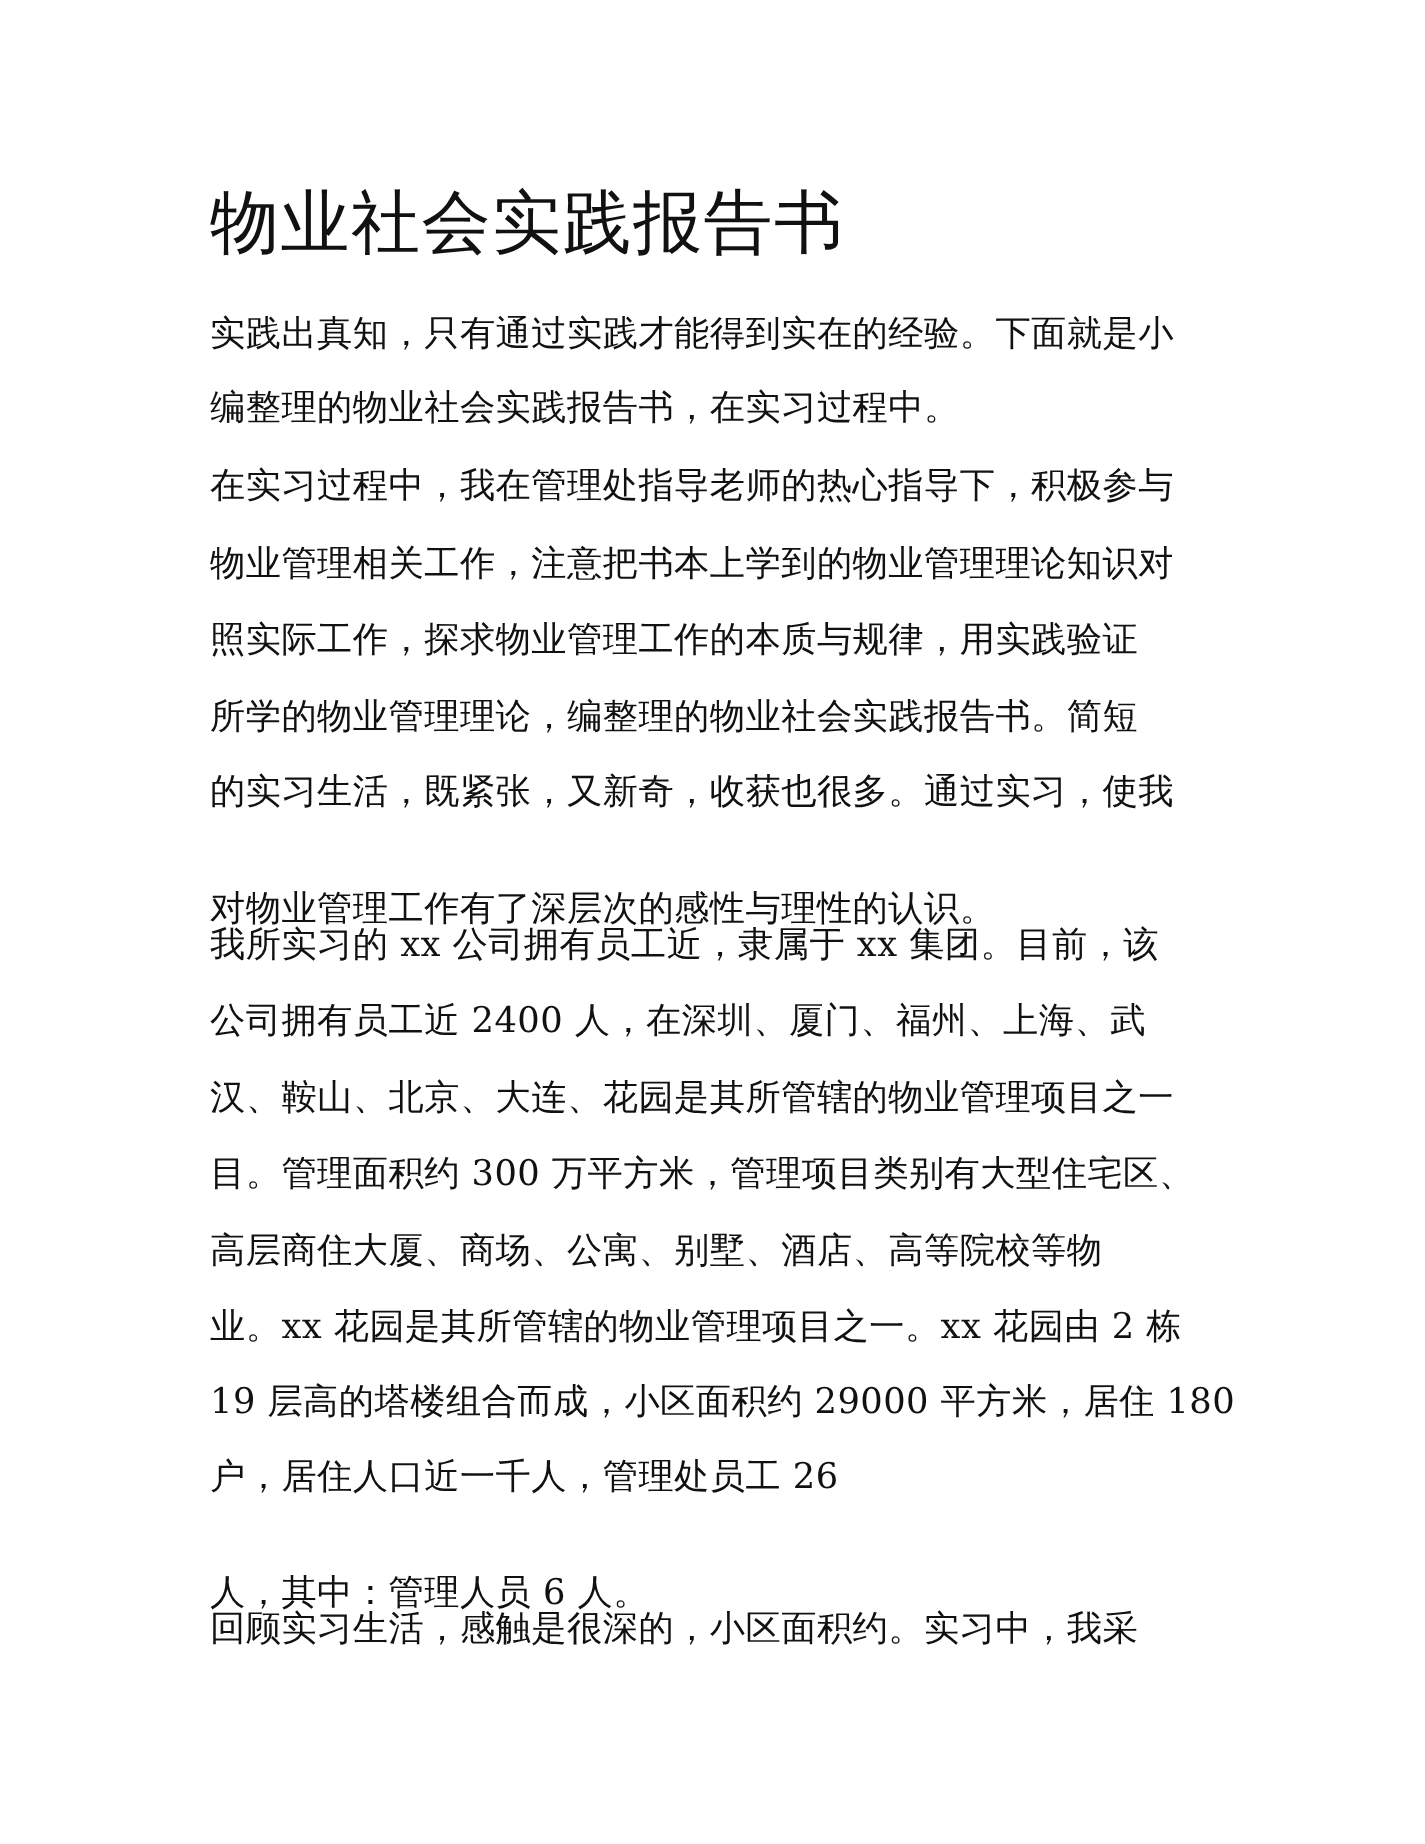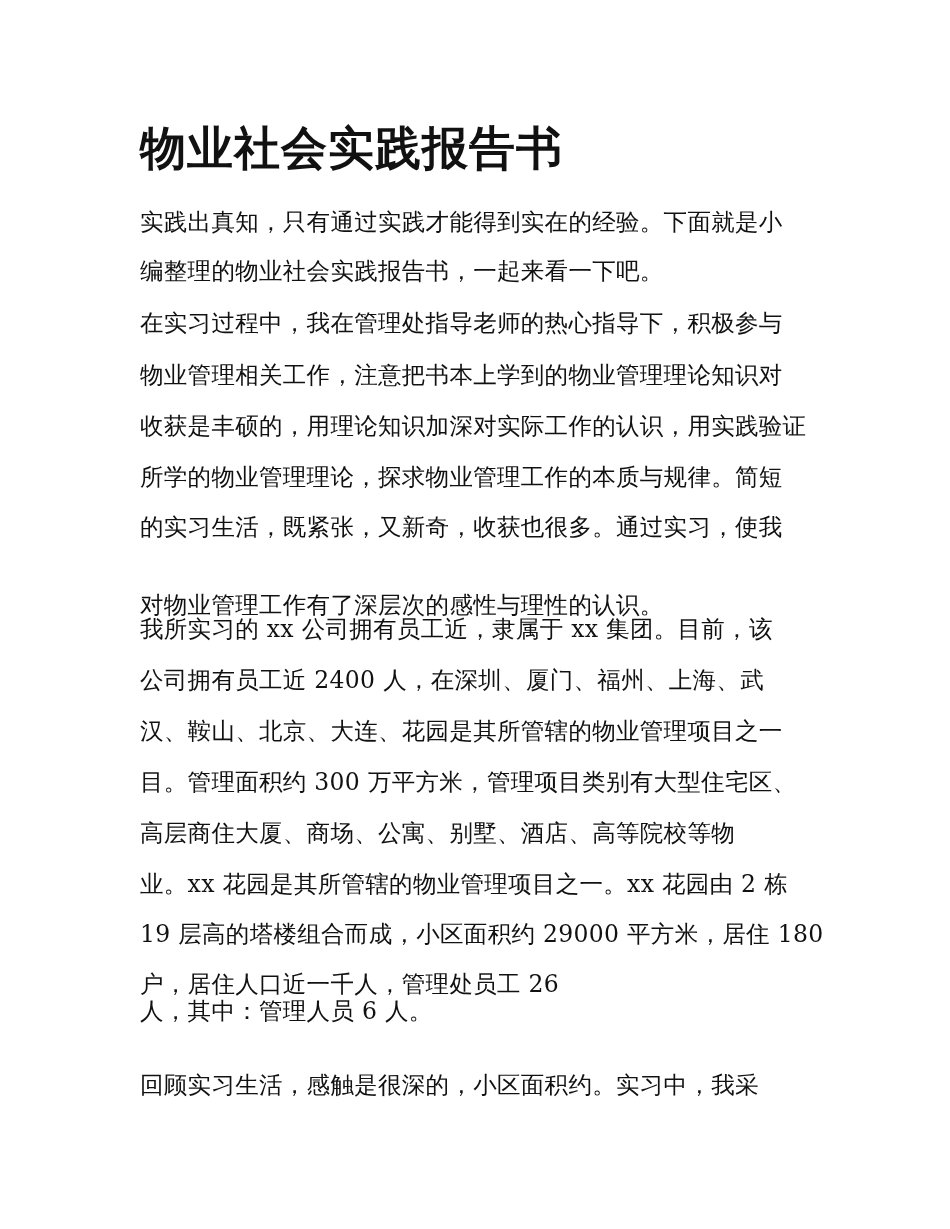--- a/index.html
+++ b/index.html
@@ -1,40 +1,40 @@
 <!DOCTYPE html>
 <html><head>
   <meta charset="utf-8">
   <style>
     html, body { margin: 0; padding: 0; background: #ffffff; }
     body { width: 950px; height: 1229px; position: relative; overflow: hidden;
            font-family: "DejaVu Serif", "Liberation Serif", serif; color: #111111; }
     .page { position: absolute; left: 140px; top: 0; width: 680px; }
     .title { position: absolute; left: 0; top: 118px; font-size: 46px; line-height: 60px;
-             white-space: nowrap; letter-spacing: 1px; font-weight: bold; margin: 0; }
+             white-space: nowrap; letter-spacing: 1px; font-weight: normal; margin: 0; }
     .line { position: absolute; left: 0; font-size: 23.5px; line-height: 30px;
             white-space: nowrap; letter-spacing: 0.3px; text-align: center; }
   </style>
 </head>
 <body>
 
 <div class="page">
   <h1 class="title">物业社会实践报告书</h1>
 
   <div class="line" style="top:207px">实践出真知，只有通过实践才能得到实在的经验。下面就是小</div>
-  <div class="line" style="top:256px">编整理的物业社会实践报告书，一起来看一下吧。</div>
+  <div class="line" style="top:256px">编整理的物业社会实践报告书，在实习过程中。</div>
   <div class="line" style="top:308px">在实习过程中，我在管理处指导老师的热心指导下，积极参与</div>
   <div class="line" style="top:360px">物业管理相关工作，注意把书本上学到的物业管理理论知识对</div>
-  <div class="line" style="top:411px">收获是丰硕的，用理论知识加深对实际工作的认识，用实践验证</div>
-  <div class="line" style="top:462px">所学的物业管理理论，探求物业管理工作的本质与规律。简短</div>
+  <div class="line" style="top:411px">照实际工作，探求物业管理工作的本质与规律，用实践验证</div>
+  <div class="line" style="top:462px">所学的物业管理理论，编整理的物业社会实践报告书。简短</div>
   <div class="line" style="top:512px">的实习生活，既紧张，又新奇，收获也很多。通过实习，使我</div>
   <div class="line" style="top:590px">对物业管理工作有了深层次的感性与理性的认识。</div>
   <div class="line" style="top:614px">我所实习的 xx 公司拥有员工近，隶属于 xx 集团。目前，该</div>
   <div class="line" style="top:665px">公司拥有员工近 2400 人，在深圳、厦门、福州、上海、武</div>
   <div class="line" style="top:716px">汉、鞍山、北京、大连、花园是其所管辖的物业管理项目之一</div>
   <div class="line" style="top:767px">目。管理面积约 300 万平方米，管理项目类别有大型住宅区、</div>
   <div class="line" style="top:818px">高层商住大厦、商场、公寓、别墅、酒店、高等院校等物</div>
   <div class="line" style="top:869px">业。xx 花园是其所管辖的物业管理项目之一。xx 花园由 2 栋</div>
   <div class="line" style="top:919px">19 层高的塔楼组合而成，小区面积约 29000 平方米，居住 180</div>
   <div class="line" style="top:969px">户，居住人口近一千人，管理处员工 26</div>
-  <div class="line" style="top:996px">人，其中：管理人员 6 人。</div>
+  <div class="line" style="top:1046px">人，其中：管理人员 6 人。</div>
   <div class="line" style="top:1070px">回顾实习生活，感触是很深的，小区面积约。实习中，我采</div>
 </div>
 
 </body></html>

